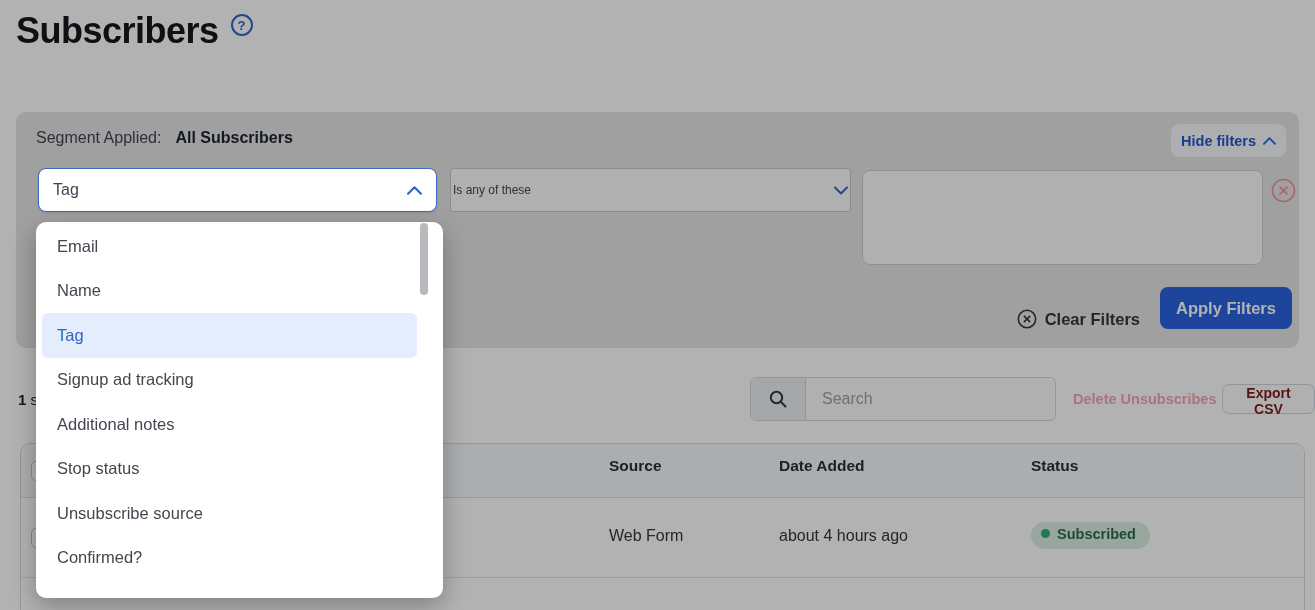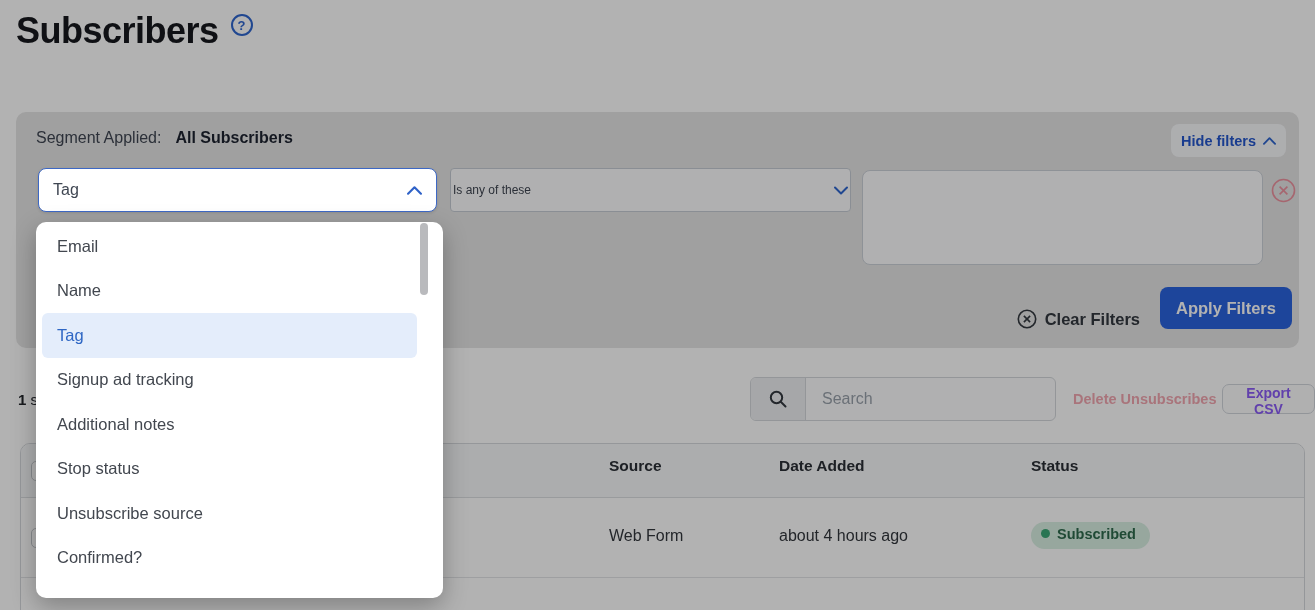--- a/index.html
+++ b/index.html
@@ -104,21 +104,21 @@
   .search-input::placeholder { color: #99a1ab; }
 
   .delete-unsub {
     position: absolute; left: 1073px; top: 377px; height: 44px;
     background: none; border: none; font-family: inherit;
     font-size: 14.5px; font-weight: 700; color: #f2a7b1; cursor: default;
   }
   .export-csv {
     position: absolute; left: 1222px; top: 384px; height: 30px; padding: 0 9px;
     background: #fcfcfd; border: 1.5px solid #d2d6dc; border-radius: 7px;
-    font-family: inherit; font-size: 14px; font-weight: 700; color: #8b5cf6;
+    font-family: inherit; font-size: 14px; font-weight: 700; color: #7f1d1d;
     cursor: pointer;
   }
 
   .table-card {
     position: absolute; left: 20px; top: 443px; width: 1285px; height: 200px;
     background: #ffffff; border: 1px solid #d6d9dd; border-radius: 10px 10px 0 0;
     overflow: hidden;
   }
   .thead-row {
     position: relative; height: 54px; background: #f7f8f9;

